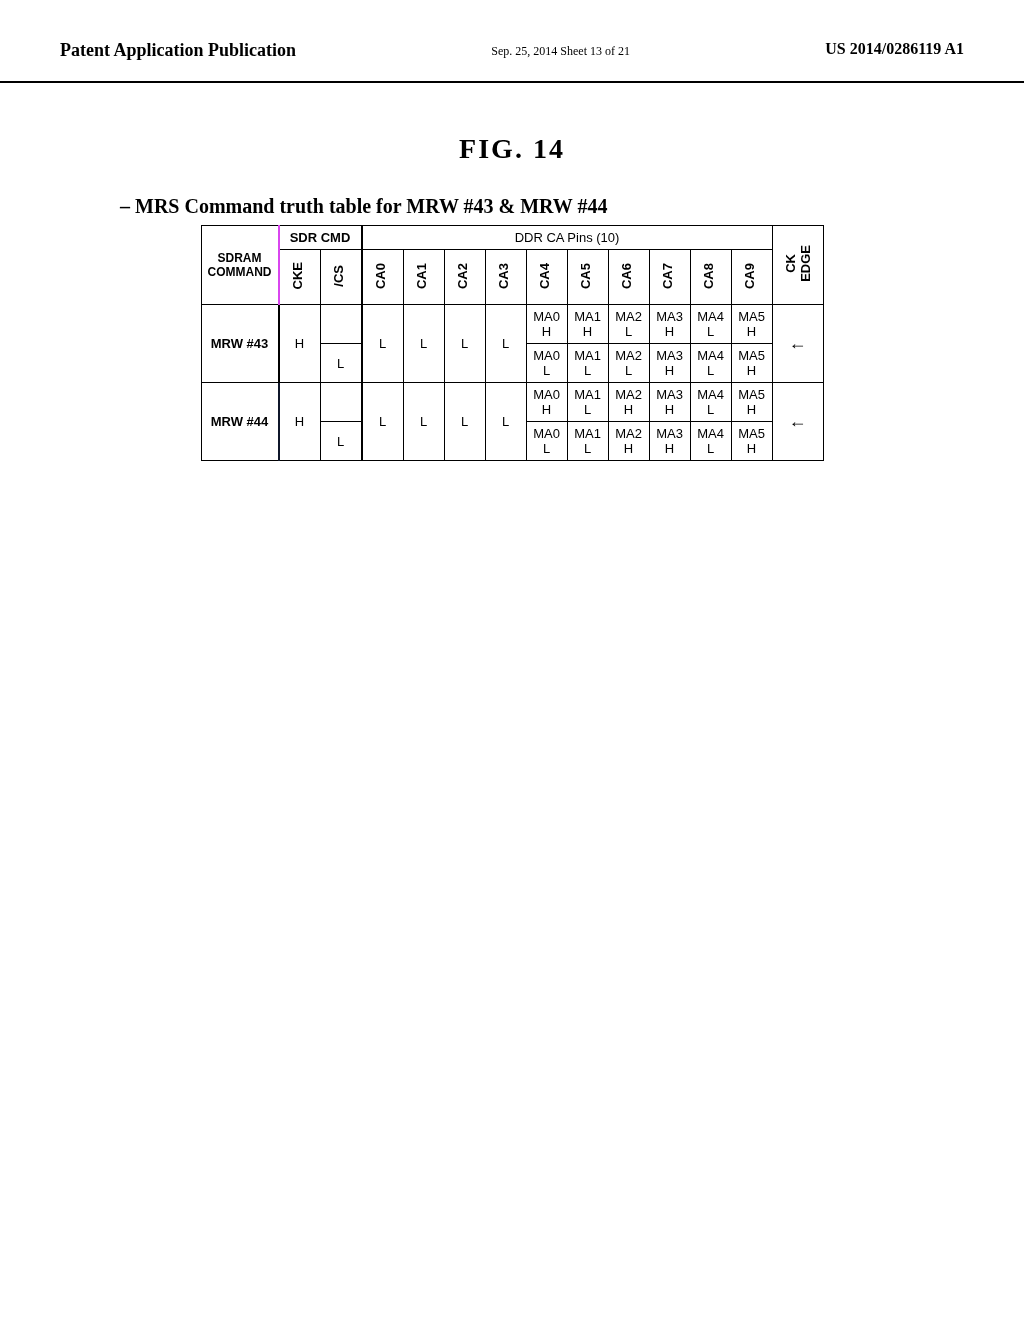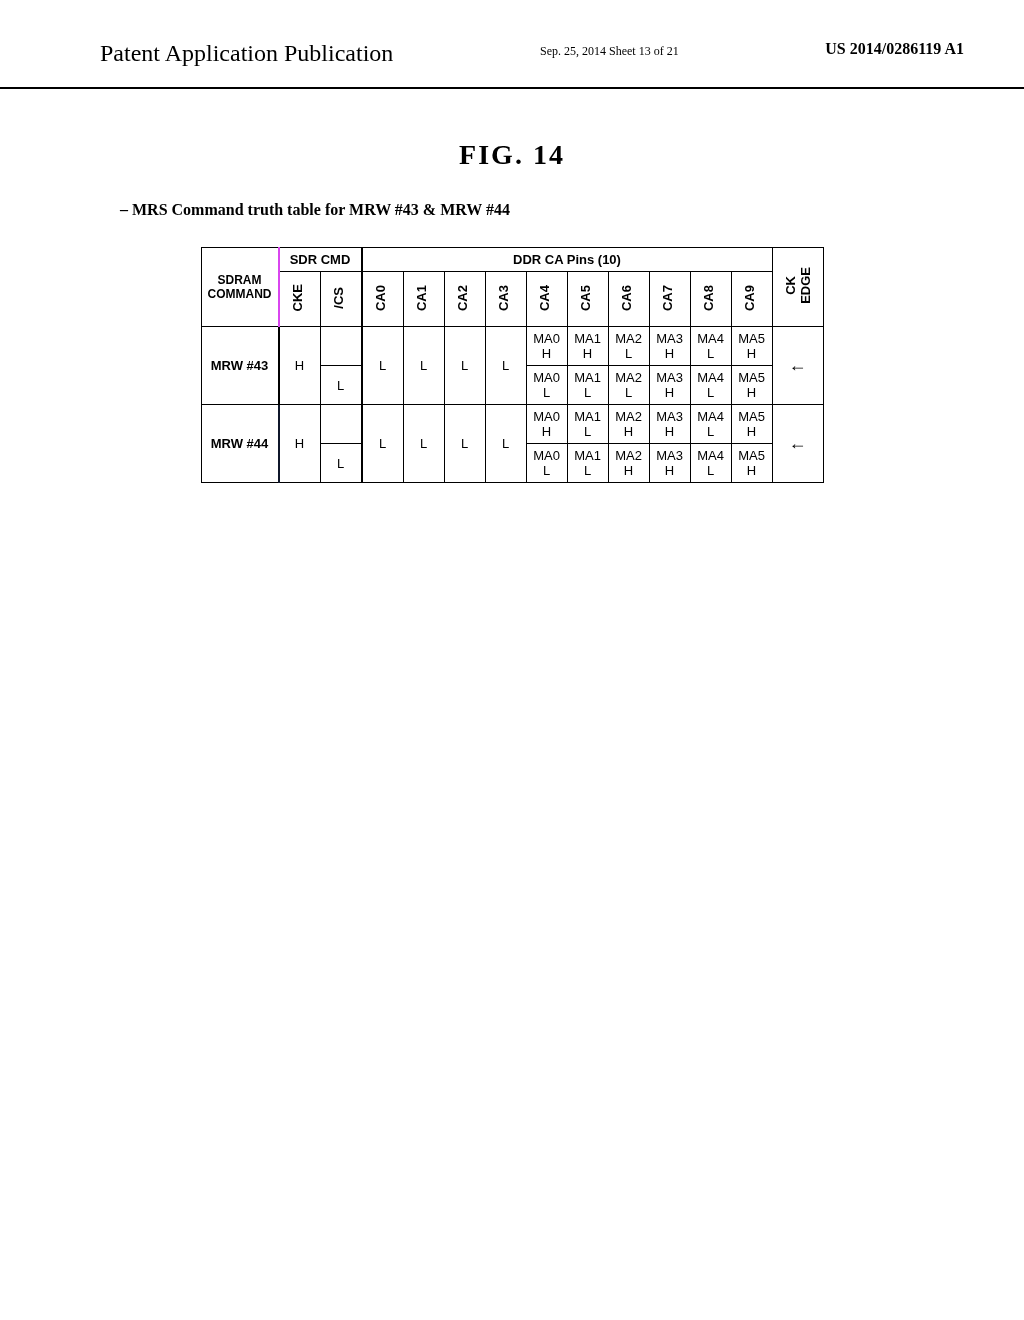--- a/index.html
+++ b/index.html
@@ -14,24 +14,23 @@
     .page-header {
       display: flex;
       justify-content: space-between;
       align-items: flex-start;
       padding: 40px 60px 20px 60px;
       border-bottom: 2px solid #000;
       margin-bottom: 10px;
     }
 
     .header-left {
-      font-weight: normal;
-      font-size: 24px;
+      font-weight: bold;
+      font-size: 18px;
       max-width: 320px;
-      margin-left: 40px;
     }
 
     .header-center {
       font-size: 12px;
       text-align: center;
       padding-top: 4px;
     }
 
     .header-right {
       font-size: 16px;
@@ -55,23 +54,23 @@
     }
 
     .table-section {
       width: 100%;
       display: flex;
       flex-direction: column;
       align-items: center;
     }
 
     .table-title {
-      font-size: 16px;
-      font-weight: bold;
-      margin-bottom: 28px;
+      font-size: 20px;
+      font-weight: bold;
+      margin-bottom: 7px;
       align-self: flex-start;
       padding-left: 60px;
     }
 
     .truth-table {
       border-collapse: collapse;
       font-size: 13px;
       font-family: Arial, sans-serif;
     }
 
@@ -118,21 +117,21 @@
     <div class="table-title">– MRS Command truth table for MRW #43 &amp; MRW #44</div>
 
     <table class="truth-table">
 
       <thead>
         <tr>
           <th rowspan="3" style="border-right: 2px solid #d946ef; font-size:12px; min-width:70px;">
             SDRAM<br>COMMAND
           </th>
           <th colspan="2" style="border-right: 2px solid #000; font-weight:bold;">SDR CMD</th>
-          <th colspan="10" style="font-weight:bold;">DDR CA Pins (10)</th>
+          <th colspan="10" style="font-weight:normal;">DDR CA Pins (10)</th>
           <th rowspan="3" style="font-weight:bold;">
             <span class="rotate-cell">CK<br>EDGE</span>
           </th>
         </tr>
         <tr>
           <th style="font-weight:bold;">
             <span class="rotate-cell">CKE</span>
           </th>
           <th style="border-right: 2px solid #000; font-weight:bold;">
             <span class="rotate-cell">/CS</span>

